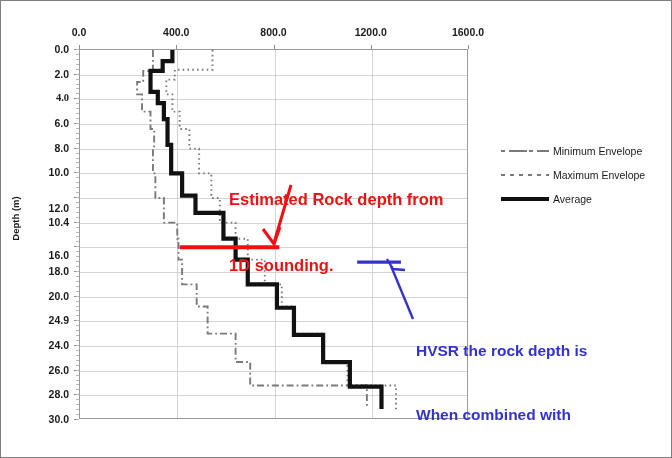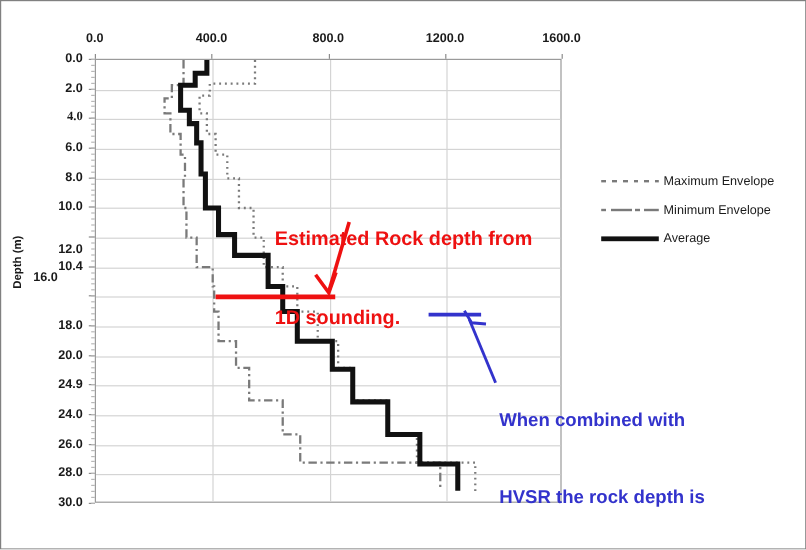--- a/index.html
+++ b/index.html
@@ -152,21 +152,21 @@
       <div class="ylabel" style="position: absolute; left: 6px; top: 116px; width: 62px; text-align: right;">6.0</div>
       <div class="ytick" style="position: absolute; left: 73px; top: 146.667px; width: 5px; height: 1px; background: rgb(140, 140, 140);"></div>
       <div class="ylabel" style="position: absolute; left: 6px; top: 140.667px; width: 62px; text-align: right;">8.0</div>
       <div class="ytick" style="position: absolute; left: 73px; top: 171.333px; width: 5px; height: 1px; background: rgb(140, 140, 140);"></div>
       <div class="ylabel" style="position: absolute; left: 6px; top: 165.333px; width: 62px; text-align: right;">10.0</div>
       <div class="ytick" style="position: absolute; left: 73px; top: 196px; width: 5px; height: 1px; background: rgb(140, 140, 140);"></div>
       <div class="ylabel" style="position: absolute; left: 6px; top: 201px; width: 62px; text-align: right;">12.0</div>
       <div class="ytick" style="position: absolute; left: 73px; top: 220.667px; width: 5px; height: 1px; background: rgb(140, 140, 140);"></div>
       <div class="ylabel" style="position: absolute; left: 6px; top: 214.667px; width: 62px; text-align: right;">10.4</div>
       <div class="ytick" style="position: absolute; left: 73px; top: 245.333px; width: 5px; height: 1px; background: rgb(140, 140, 140);"></div>
-      <div class="ylabel" style="position: absolute; left: 6px; top: 224px; width: 62px; text-align: center;">16.0</div>
+      <div class="ylabel" style="position: absolute; left: 6px; top: 248px; width: 62px; text-align: right;">16.0</div>
       <div class="ytick" style="position: absolute; left: 73px; top: 270px; width: 5px; height: 1px; background: rgb(140, 140, 140);"></div>
       <div class="ylabel" style="position: absolute; left: 6px; top: 264px; width: 62px; text-align: right;">18.0</div>
       <div class="ytick" style="position: absolute; left: 73px; top: 294.667px; width: 5px; height: 1px; background: rgb(140, 140, 140);"></div>
       <div class="ylabel" style="position: absolute; left: 6px; top: 288.667px; width: 62px; text-align: right;">20.0</div>
       <div class="ytick" style="position: absolute; left: 73px; top: 319.333px; width: 5px; height: 1px; background: rgb(140, 140, 140);"></div>
       <div class="ylabel" style="position: absolute; left: 6px; top: 313.333px; width: 62px; text-align: right;">24.9</div>
       <div class="ytick" style="position: absolute; left: 73px; top: 344px; width: 5px; height: 1px; background: rgb(140, 140, 140);"></div>
       <div class="ylabel" style="position: absolute; left: 6px; top: 338px; width: 62px; text-align: right;">24.0</div>
       <div class="ytick" style="position: absolute; left: 73px; top: 368.667px; width: 5px; height: 1px; background: rgb(140, 140, 140);"></div>
       <div class="ylabel" style="position: absolute; left: 6px; top: 362.667px; width: 62px; text-align: right;">26.0</div>
@@ -261,47 +261,47 @@
       <div style="position: absolute; left: 467px; top: 44px; width: 1px; height: 4px; background: rgb(140, 140, 140);"></div>
       <div class="xlabel" style="position: absolute; left: 427px; top: 25px; width: 80px; text-align: center;">1600.0</div>
     </div>
 
   <div class="annot-red" style="left:228px;top:144px;">
     <div>Estimated Rock depth from</div>
     <div>1D sounding.</div>
   </div>
 
   <div class="annot-blue" style="left:415px;top:296px;">
+    <div>HVSR the rock depth is</div>
     <div>When combined with</div>
-    <div>HVSR the rock depth is</div>
     
     
   </div>
 
   <svg id="leaders" width="672" height="458" style="position:absolute;left:0;top:0;pointer-events:none;">
       <polyline points="290,184 273,242" fill="none" stroke="#ee1111" stroke-width="3"></polyline>
       <polyline points="262,228 273,243 279,226" fill="none" stroke="#ee1111" stroke-width="3"></polyline>
       <polyline points="390,265 412,318" fill="none" stroke="#3333cc" stroke-width="2.4"></polyline>
       <polyline points="386,258 392,268 404,269" fill="none" stroke="#3333cc" stroke-width="2.4"></polyline>
     </svg>
 
   <div id="legend">
+      <div class="legend-row">
+        <span class="legend-key">
+          <span class="k-min"></span>
+        </span>
+        <span class="legend-text">Minimum Envelope</span>
+      </div>
       <div class="legend-row">
         <span class="legend-key">
           <span class="k-max"></span>
         </span>
         <span class="legend-text">Maximum Envelope</span>
       </div>
       <div class="legend-row">
         <span class="legend-key">
-          <span class="k-min"></span>
-        </span>
-        <span class="legend-text">Minimum Envelope</span>
-      </div>
-      <div class="legend-row">
-        <span class="legend-key">
           <span class="k-avg"></span>
         </span>
         <span class="legend-text">Average</span>
       </div>
     </div>
 
 </div>
 
 </body></html>

